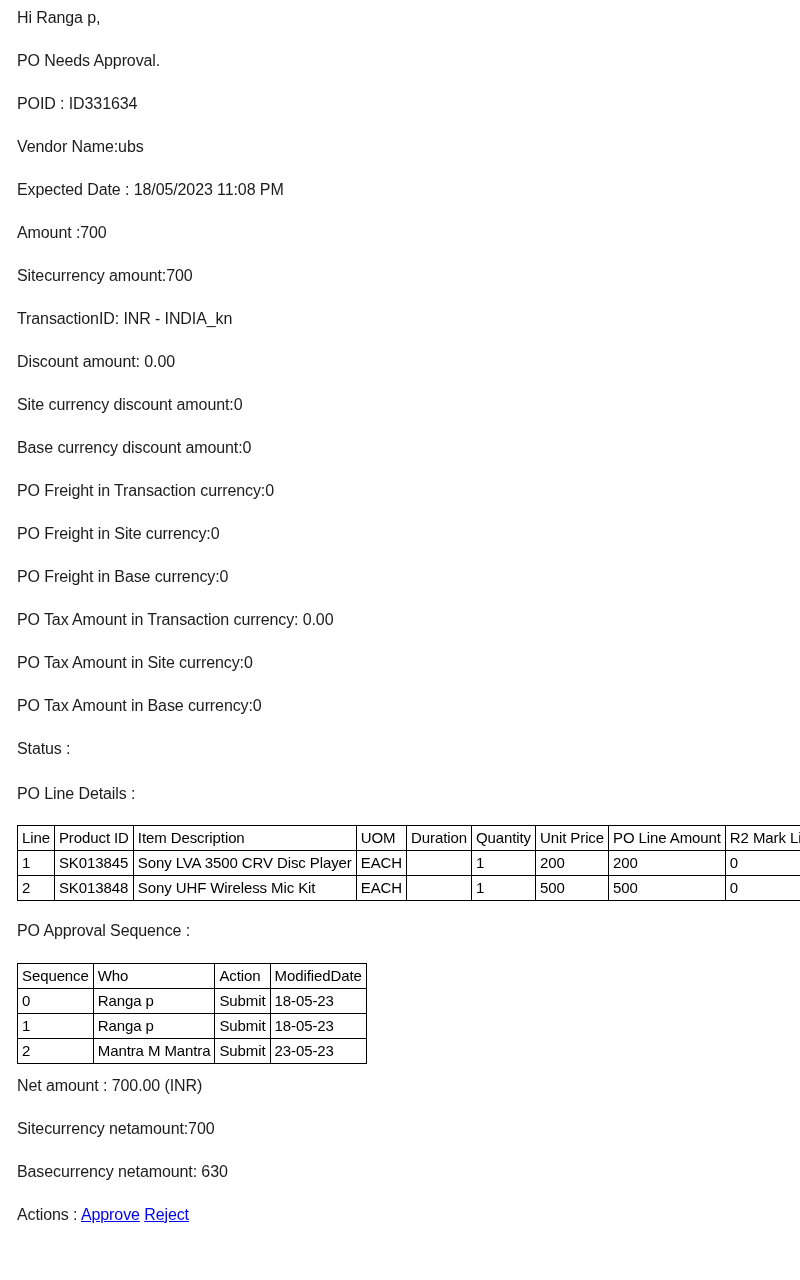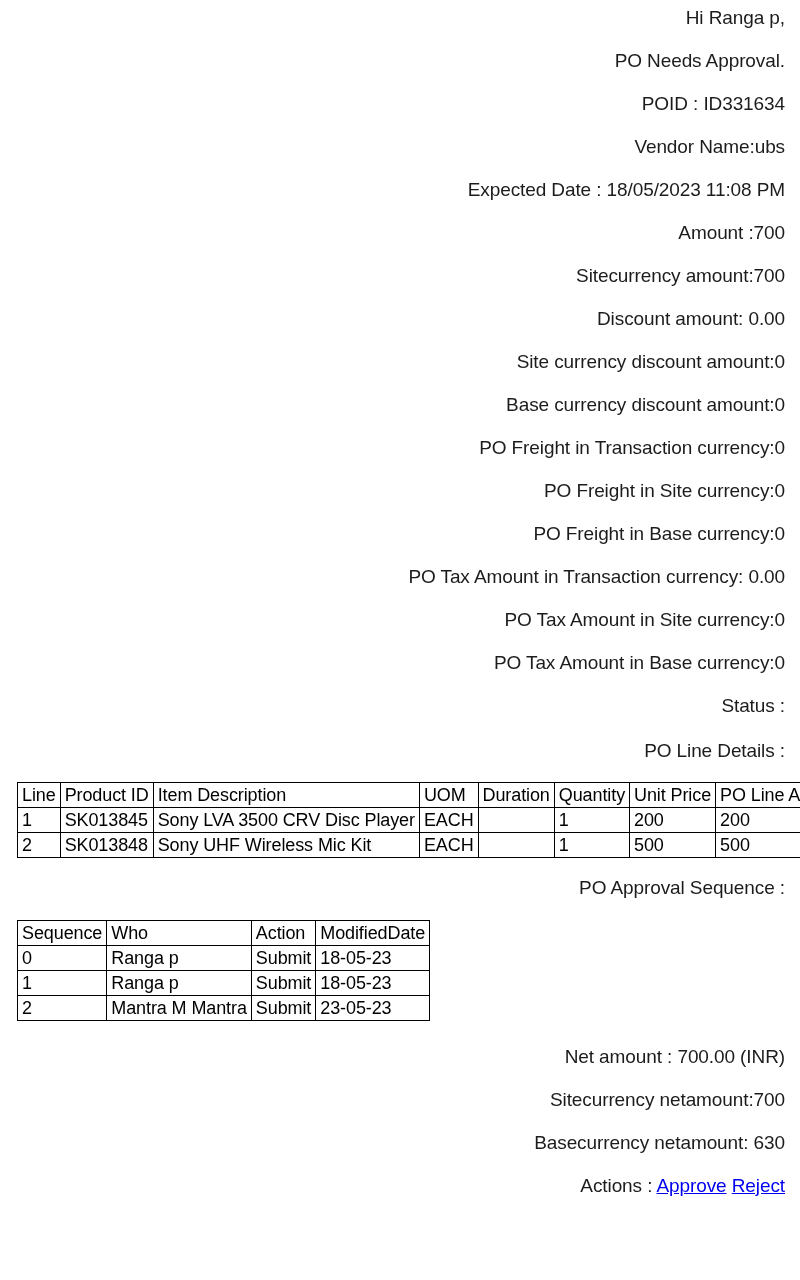--- a/index.html
+++ b/index.html
@@ -9,63 +9,63 @@
     margin: 0;
     padding: 10px 15px 0 17px;
     box-sizing: border-box;
     overflow: hidden;
     color: #1c1c1c;
     font-family: "Liberation Sans", "DejaVu Sans", sans-serif;
     letter-spacing: -0.1px;
   }
   p {
     margin: 0 0 28px 0;
-    font-size: 19px;
+    font-size: 16px;
     line-height: 15px;
-    text-align: right;
   }
   p.tight { margin-bottom: 30px; }
   p.table-heading { margin-bottom: 24px; }
   p.approval-heading { margin-top: 22px; margin-bottom: 25px; }
-  p.net-line { margin-top: 28px; }
+  p.net-line { margin-top: 14px; }
   p.actions-line { margin-bottom: 12px; }
   a {
     color: #0000EE;
     text-decoration: underline;
     cursor: pointer;
   }
   table {
     border-collapse: collapse;
     border: 1px solid #000000;
     margin: 0;
   }
   th, td {
     border: 1px solid #000000;
     padding: 3px 4px;
-    font-size: 18px;
+    font-size: 15px;
     line-height: 18px;
     font-weight: normal;
     text-align: left;
     white-space: nowrap;
     color: #000000;
   }
 </style>
 </head>
 <body>
 
 <div>
 
   <p>Hi Ranga p,</p>
   <p>PO Needs Approval.</p>
 
   <p>POID : ID331634</p>
   <p>Vendor Name:ubs</p>
   <p>Expected Date : 18/05/2023 11:08 PM</p>
   <p>Amount :700</p>
   <p>Sitecurrency amount:700</p>
+  <p>TransactionID: INR - INDIA_kn</p>
   <p>Discount amount: 0.00</p>
   <p>Site currency discount amount:0</p>
   <p>Base currency discount amount:0</p>
   <p>PO Freight in Transaction currency:0</p>
   <p>PO Freight in Site currency:0</p>
   <p>PO Freight in Base currency:0</p>
   <p>PO Tax Amount in Transaction currency: 0.00</p>
   <p>PO Tax Amount in Site currency:0</p>
   <p>PO Tax Amount in Base currency:0</p>
   <p class="tight">Status :</p>

